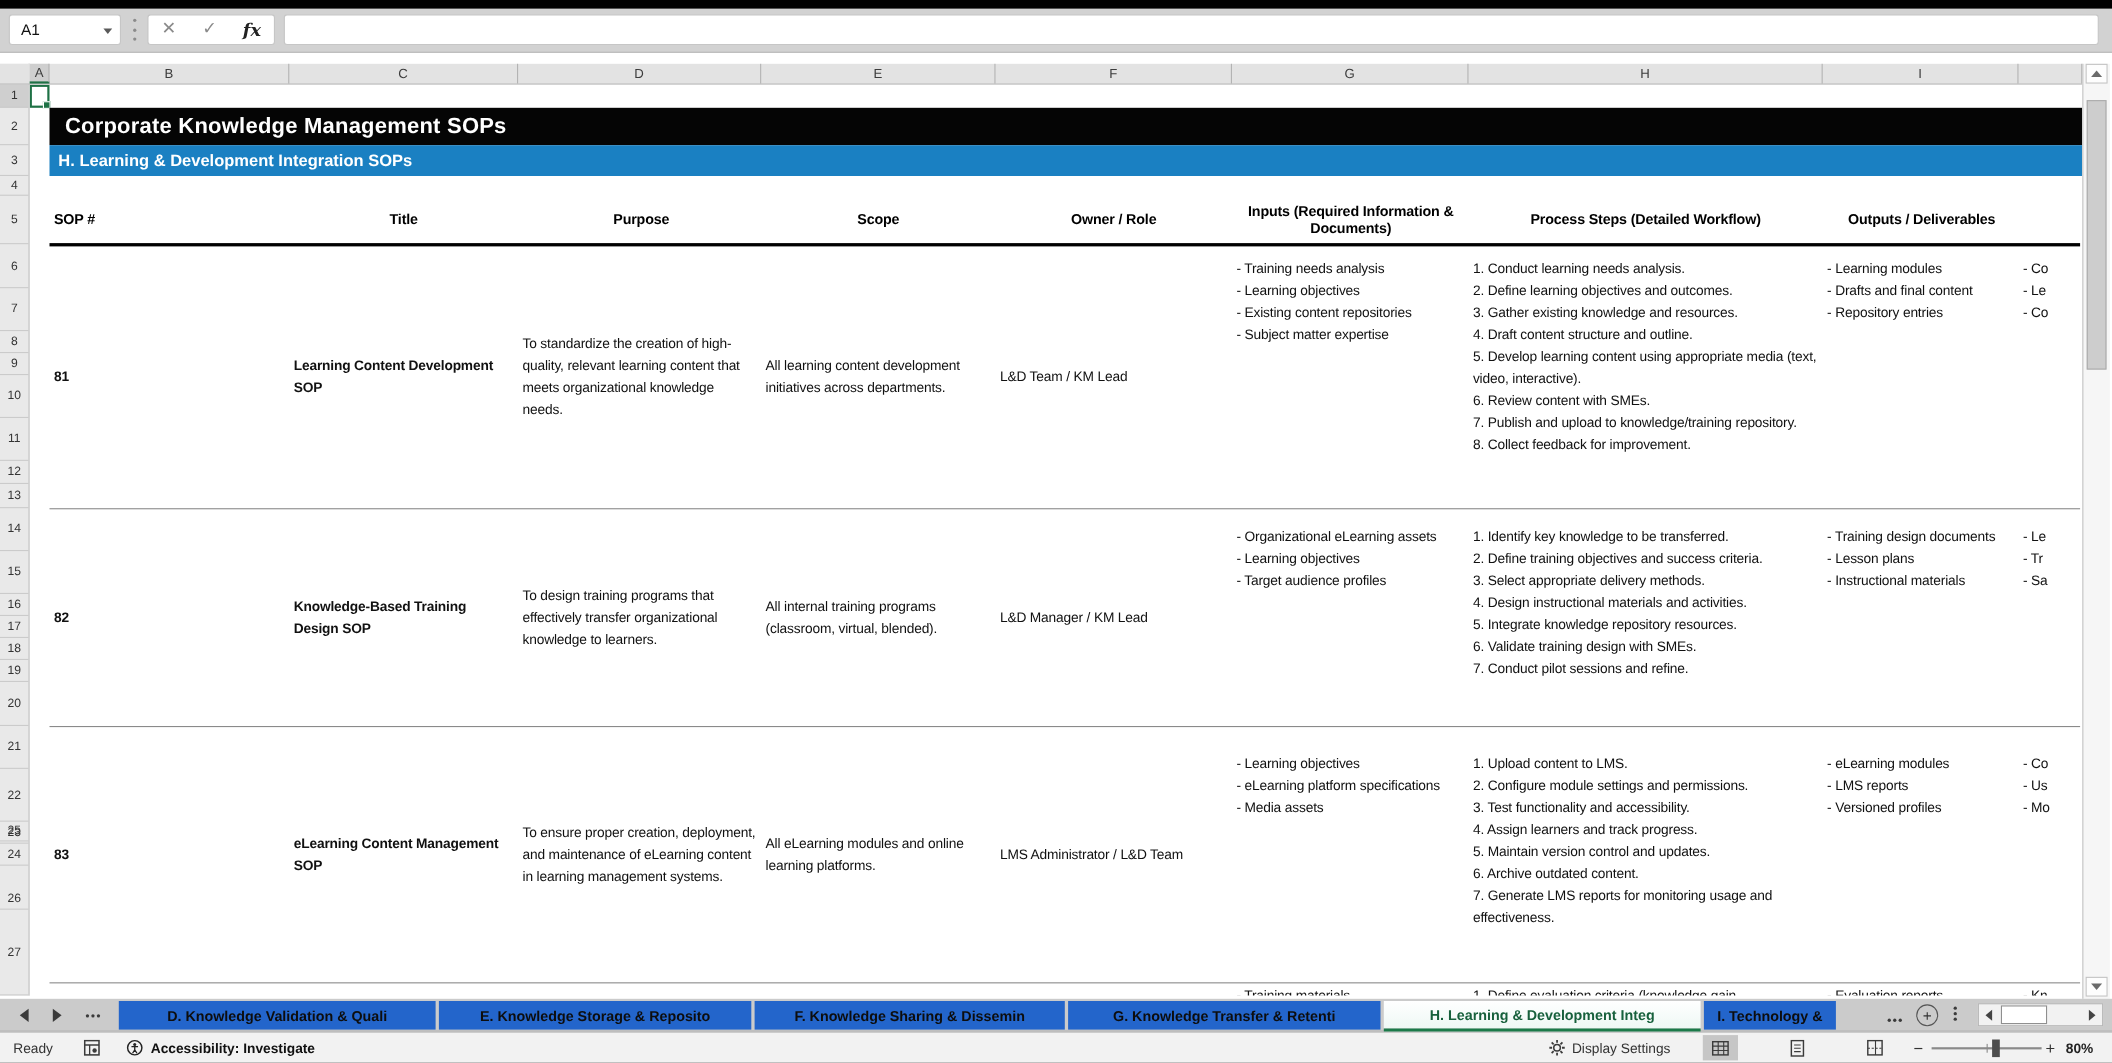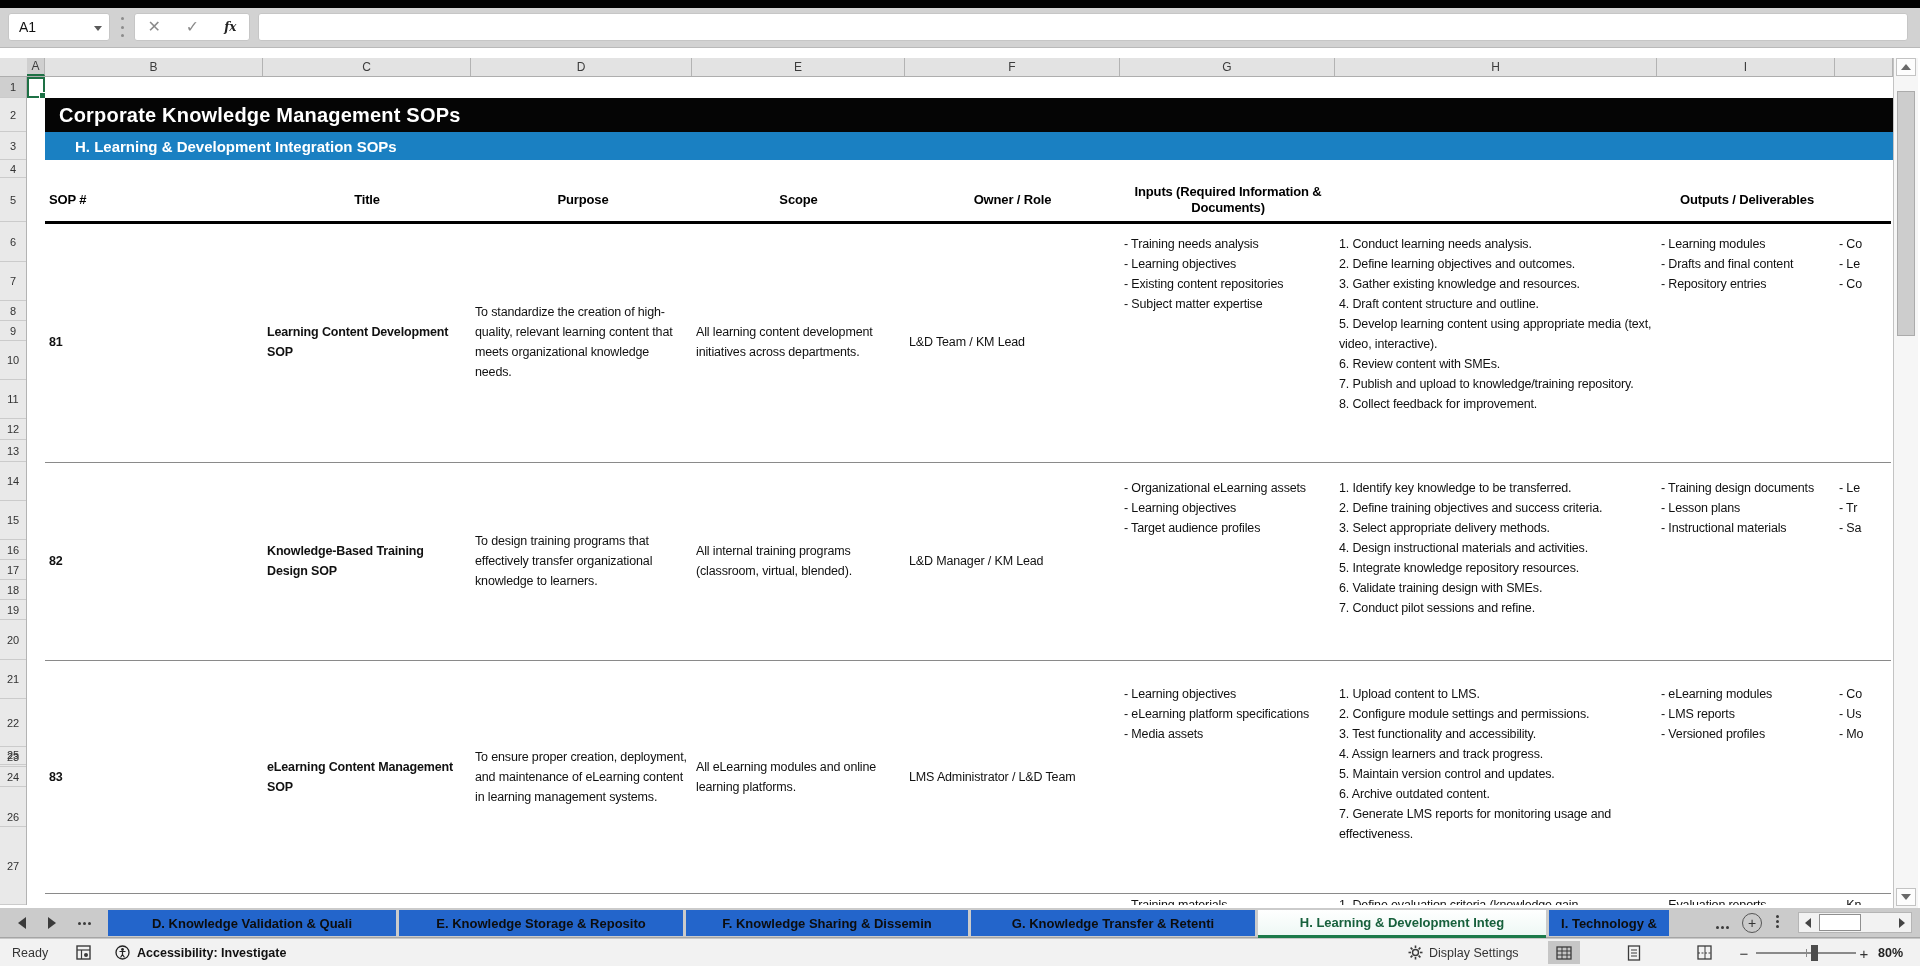--- a/index.html
+++ b/index.html
@@ -7,37 +7,37 @@
        font-family:"Liberation Sans",sans-serif;}
   
   .topstrip{position:absolute;left:0;top:0;width:1920px;height:8px;background:#000;}
   .fbar{position:absolute;left:0;top:8px;width:1920px;height:39px;background:#d2d2d2;border-bottom:1px solid #b9b9b9;}
   .namebox{position:absolute;left:8px;top:5px;width:102px;height:28px;background:#fff;border:1px solid #c6c6c6;border-radius:3px;display:flex;align-items:center;padding-left:10px;font-size:14px;color:#111;box-sizing:border-box;}
   .nb-caret{position:absolute;right:7px;top:12px;width:0;height:0;border-left:4px solid transparent;border-right:4px solid transparent;border-top:5px solid #5a5a5a;}
   .fsep{position:absolute;left:121px;top:9px;width:4px;height:20px;display:flex;flex-direction:column;justify-content:space-between;}
   .fsep i{width:3px;height:3px;border-radius:50%;background:#8b8b8b;}
   .fbtns{position:absolute;left:134px;top:5px;width:116px;height:28px;background:#fff;border:1px solid #c6c6c6;border-radius:3px;display:flex;align-items:center;justify-content:space-around;box-sizing:border-box;}
   .icn-x,.icn-ck{font-size:16px;color:#8a8a8a;line-height:1;}
-  .icn-fx{font-family:"DejaVu Serif",serif;font-style:italic;font-weight:bold;font-size:12px;color:#222;}
+  .icn-fx{font-family:"DejaVu Serif",serif;font-style:italic;font-weight:bold;font-size:16px;color:#222;}
   .finput{position:absolute;left:258px;top:5px;width:1650px;height:28px;background:#fff;border:1px solid #c6c6c6;border-radius:3px;box-sizing:border-box;font-size:13px;padding:5px 8px;color:#111;}
   
   .corner{position:absolute;left:0;top:58px;width:27px;height:19px;background:#e3e3e3;border-right:1px solid #b3b3b3;border-bottom:1px solid #aeaeae;box-sizing:border-box;}
   .corner i{position:absolute;right:2px;bottom:2px;width:0;height:0;border-left:11px solid transparent;border-bottom:11px solid #a9a9a9;}
   .colheads{position:absolute;left:0;top:58px;width:1893px;height:19px;background:#e3e3e3;border-bottom:1px solid #aeaeae;box-sizing:border-box;}
   .ch{position:absolute;top:0;height:18px;display:flex;align-items:center;justify-content:center;font-size:12px;color:#3c3c3c;border-right:1px solid #b3b3b3;box-sizing:border-box;}
   .ch.sel{background:#cfcfcf;border-bottom:2px solid #1e7145;}
   .rowgutter{position:absolute;left:0;top:77px;width:27px;height:828px;background:#e9e9e9;border-right:1px solid #b3b3b3;box-sizing:border-box;}
   .rn{position:absolute;left:0;width:26px;display:flex;align-items:center;justify-content:center;font-size:11px;color:#333;border-bottom:1px solid #cbcbcb;box-sizing:border-box;}
   .rn.sel{background:#cfcfcf;}
   
   .grid{position:absolute;left:27px;top:77px;width:1866px;height:828px;background:#fff;overflow:hidden;}
   .a1{position:absolute;left:0;top:0;width:18px;height:21px;border:2px solid #1e7145;box-sizing:border-box;background:#fff;}
   .a1 i{position:absolute;right:-3px;bottom:-3px;width:5px;height:5px;background:#1e7145;border:1px solid #fff;}
   .titlebar{position:absolute;left:18px;top:21px;width:1848px;height:34px;background:#050505;color:#fff;font-size:20px;font-weight:bold;display:flex;align-items:center;padding-left:14px;box-sizing:border-box;letter-spacing:.2px;}
-  .banner{position:absolute;left:18px;top:55px;width:1848px;height:28px;background:#1a80c2;color:#fff;font-size:15px;font-weight:bold;display:flex;align-items:center;padding-left:30px;box-sizing:border-box;}
+  .banner{position:absolute;left:18px;top:55px;width:1848px;height:28px;background:#1a80c2;color:#fff;font-size:15px;font-weight:bold;display:flex;align-items:center;padding-left:8px;box-sizing:border-box;}
   .hcell{position:absolute;top:101px;height:44px;display:flex;align-items:center;justify-content:center;text-align:center;font-weight:bold;font-size:13px;line-height:16px;color:#000;letter-spacing:-.15px;}
   .hcell.left{justify-content:flex-start;text-align:left;}
   .thick{position:absolute;left:18px;top:144px;width:1846px;height:3px;background:#000;}
   .hr{position:absolute;left:18px;width:1846px;height:1px;background:#8a8a8a;}
   .block{position:absolute;left:0;width:1866px;}
   .cell{position:absolute;top:0;height:100%;font-size:12.5px;line-height:20px;color:#111;letter-spacing:-.15px;box-sizing:border-box;}
   .vc{display:flex;flex-direction:column;justify-content:center;}
   .b{font-weight:bold;}
   .c-num{left:22px;width:100px;}
   .c-title{left:240px;width:200px;}
@@ -167,20 +167,21 @@
       </div>
     <div class="titlebar">Corporate Knowledge Management SOPs</div>
     <div class="banner">H. Learning &amp; Development Integration SOPs</div>
 
     <div class="hcell left" style="left:22px;width:120px;">SOP #</div>
     <div class="hcell" style="left:236px;width:208px;">Title</div>
     <div class="hcell" style="left:448px;width:216px;">Purpose</div>
     <div class="hcell" style="left:665px;width:213px;">Scope</div>
     <div class="hcell" style="left:878px;width:215px;">Owner / Role</div>
     <div class="hcell" style="left:1095px;width:212px;">Inputs (Required Information &amp; Documents)</div>
+    <div class="hcell" style="left:1308px;width:322px;">Process Steps (Detailed Workflow)</div>
     <div class="hcell" style="left:1630px;width:180px;">Outputs / Deliverables</div>
     <div class="thick"></div>
 
     <div class="block" style="top:145px;height:240px;">
       <div class="cell vc c-num b">81</div>
       <div class="cell vc c-title b">Learning Content Development SOP</div>
       <div class="cell vc c-purpose">To standardize the creation of high-quality, relevant learning content that meets organizational knowledge needs.</div>
       <div class="cell vc c-scope">All learning content development initiatives across departments.</div>
       <div class="cell vc c-owner">L&amp;D Team / KM Lead</div>
       <div class="cell c-inputs pt12">

